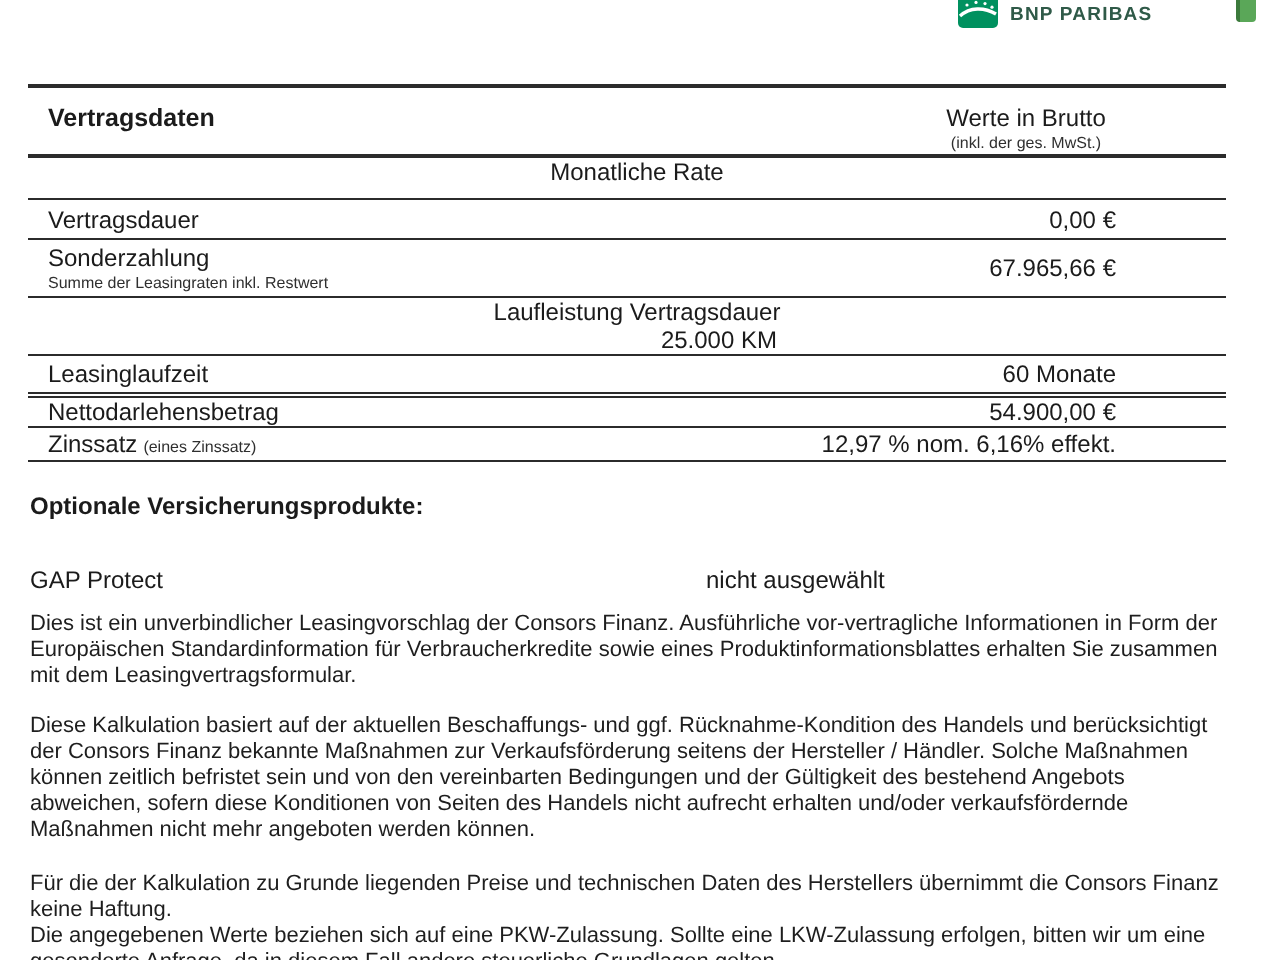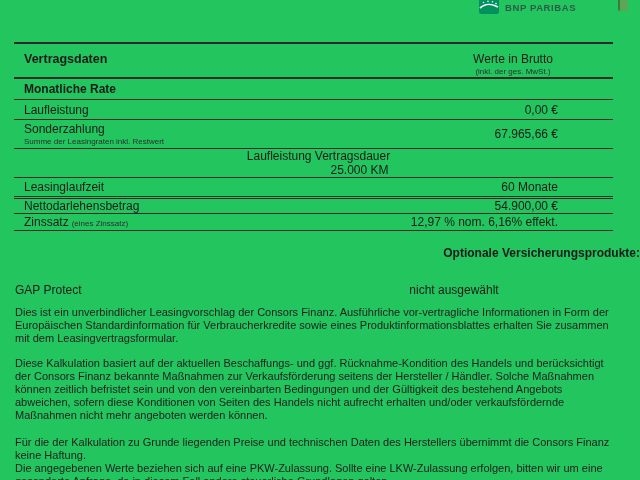--- a/index.html
+++ b/index.html
@@ -1,19 +1,19 @@
 <!DOCTYPE html>
 <html><head>
 <meta charset="utf-8">
 <style>
   html,body{margin:0;padding:0;background:#e9e9e9;}
   .page{
     position:relative;
     width:640px;height:480px;
-    background:#22c55e;
+    background:#ffffff;
     overflow:hidden;
     font-family:"Liberation Sans", sans-serif;
     color:#1b1b1b;
   }
   
   .brand{position:absolute;top:-4px;left:479px;display:flex;align-items:center;}
   .brand-square{display:block;}
   .brand-name{
     margin-left:6px;
     font-size:9.5px;font-weight:bold;letter-spacing:0.6px;
@@ -38,44 +38,44 @@
   .thead-right{width:260px;box-sizing:border-box;padding-left:60px;text-align:center;}
   .vch{font-size:12px;}
   .vcsh{font-size:8px;color:#2f2f2f;margin-top:1px;text-align:center;}
   .trow{
     display:flex;align-items:center;
     border-bottom:1px solid #2b2b2b;
     box-sizing:border-box;
   }
   .trow .lbl{flex:1;padding-left:10px;font-size:12px;}
   .trow .val{width:260px;box-sizing:border-box;padding-right:55px;text-align:right;font-size:12px;}
-  .trow.r1{min-height:21px;font-weight:bold;}
+  .trow.r1{min-height:21px;font-weight:normal;flex-direction:column;}
   .trow.r2{min-height:20px;}
   .trow.r3{min-height:29px;}
   .trow.r4{min-height:18px;flex-direction:column;}
   .trow.r5{min-height:18px;border-bottom:none;}
   .trow.r6{min-height:17px;border-top:3px double #2b2b2b;}
   .trow.r7{min-height:17px;}
   .lbl-stack{flex:1;padding-left:10px;}
   .lbl-stack .lbl-main{font-size:12px;}
   .lbl-stack .lbl-sub{font-size:8px;color:#2f2f2f;margin-top:1px;}
   .lbl-note{font-size:8px;color:#2f2f2f;margin-left:3px;}
   
   .ins-heading{
     margin:24px 0 0 15px;
-    font-size:12px;font-weight:bold;text-align:right;
+    font-size:12px;font-weight:bold;
   }
   .product-row{
     display:flex;align-items:center;
     margin:23px 27px 0 15px;
   }
   .product-name{font-size:12px;}
   .product-status{
     margin-left:auto;width:260px;box-sizing:border-box;
-    padding-right:58px;text-align:center;font-size:12px;
+    padding-right:58px;text-align:left;font-size:12px;
   }
   
   .paras{position:absolute;left:15px;top:306px;width:602px;}
   .para{
     margin:0 0 12px 0;
     font-size:11px;line-height:13px;color:#1e1e1e;
     white-space:pre-line;
   }
   .para.tight{margin-bottom:14px;}
 </style>
@@ -104,21 +104,21 @@
         <div class="vch">Werte in Brutto</div>
         <div class="vcsh">(inkl. der ges. MwSt.)</div>
       </div>
     </div>
 
     <div class="trow r1">
       <div class="lbl">Monatliche Rate</div>
     </div>
 
     <div class="trow r2">
-      <div class="lbl">Laufleistung</div>
+      <div class="lbl">Vertragsdauer</div>
       <div class="val">0,00 €</div>
     </div>
 
     <div class="trow r3">
       <div class="lbl-stack">
         <div class="lbl-main">Sonderzahlung</div>
         <div class="lbl-sub">Summe der Leasingraten inkl. Restwert</div>
       </div>
       <div class="val">67.965,66 €</div>
     </div>

